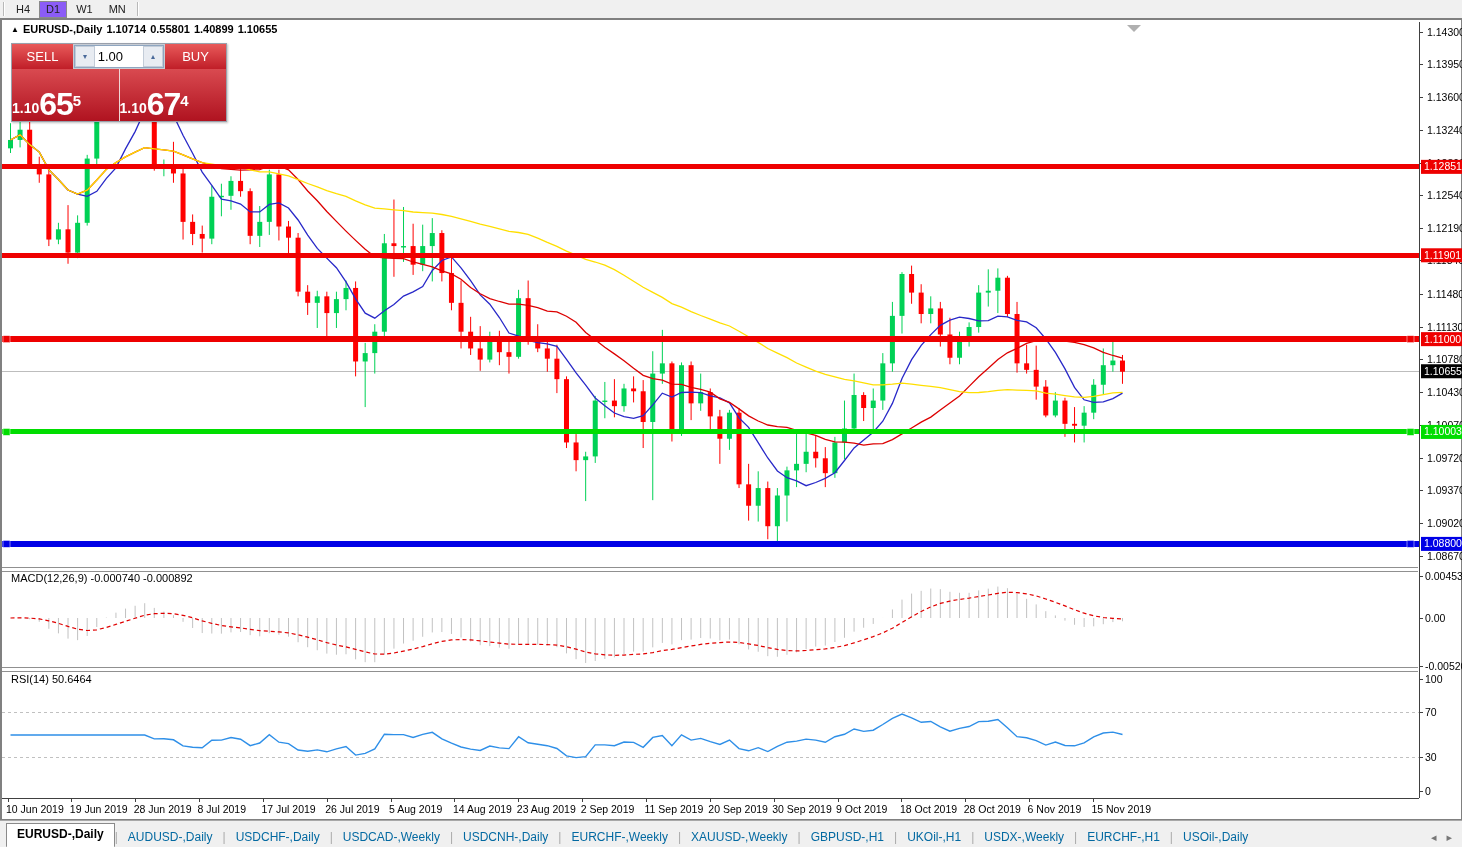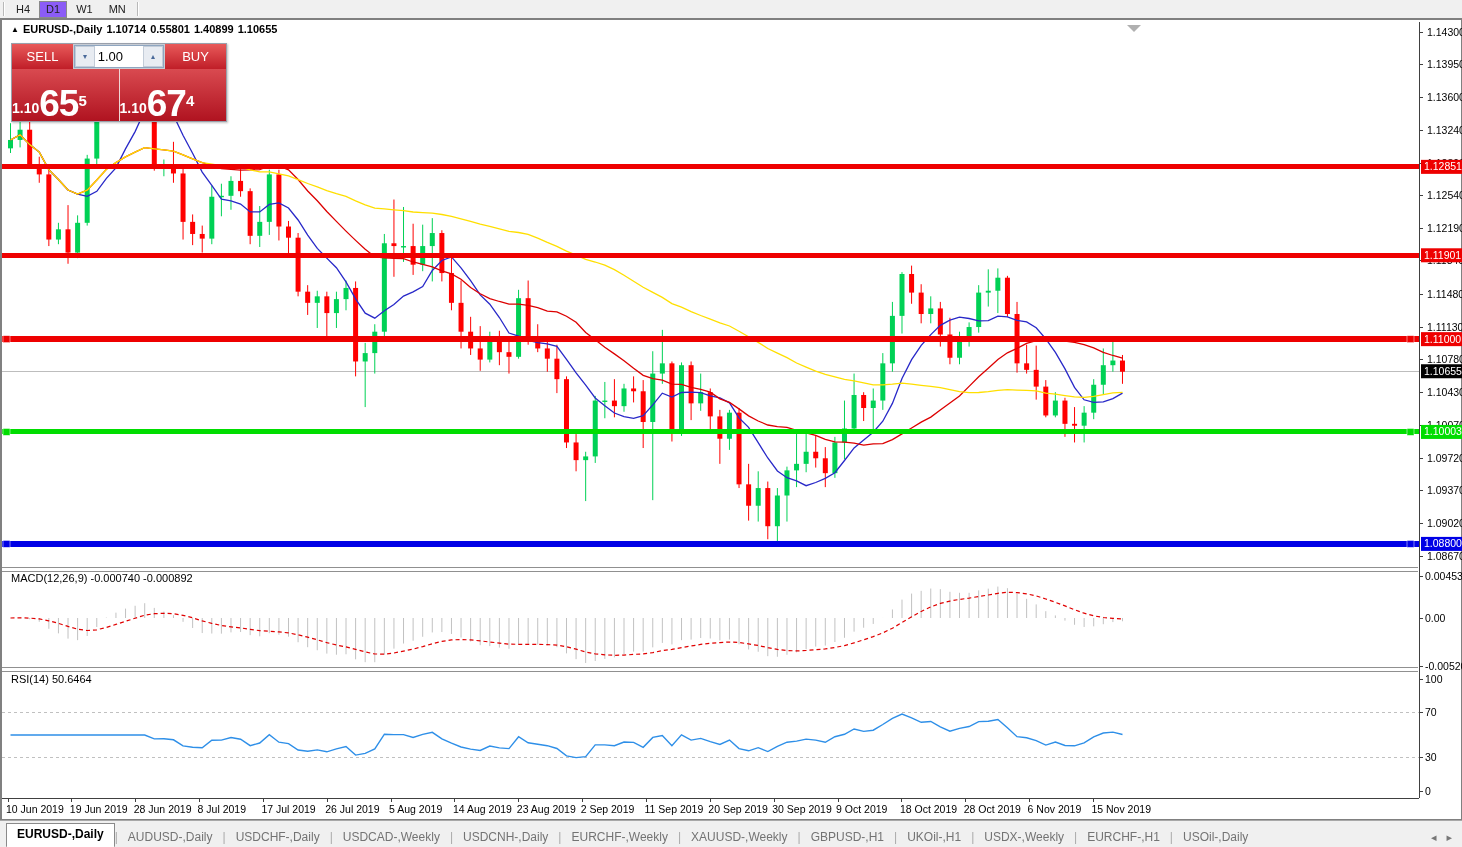--- a/index.html
+++ b/index.html
@@ -29,26 +29,26 @@
           display:flex;align-items:center;justify-content:center;cursor:pointer;}
   #tp-vol{flex:1;display:flex;background:#fff;border:1px solid #8fa6c0;margin:1px;}
   #vol-down,#vol-up{width:18px;background:#e8ecf2;display:flex;align-items:center;justify-content:center;
           font-size:8px;color:#4a6a9a;cursor:pointer;border:1px solid #c3ccd8;}
   #vol-value{flex:1;text-align:right;padding-right:20px;font-size:13px;line-height:22px;color:#000;}
   #tp-row2{display:flex;height:52px;}
   .tp-price{flex:1;background:linear-gradient(#d94a50,#b01320);color:#fff;display:flex;
             align-items:flex-end;justify-content:flex-start;cursor:pointer;}
   .tp-price:first-child{border-right:1px solid #f0d5d5;}
   .tp-price .small{font-size:14px;font-weight:bold;line-height:26px;}
-  .tp-price .big{font-size:37px;font-weight:bold;line-height:34px;letter-spacing:-1px;}
+  .tp-price .big{font-size:32px;font-weight:bold;line-height:34px;letter-spacing:-1px;}
   .tp-price .sup{font-size:15px;font-weight:bold;line-height:40px;vertical-align:top;}
   
   #tabbar{position:absolute;left:0;top:820px;width:1462px;height:27px;background:#f0f0f0;
           border-top:1px solid #a8a8a8;display:flex;align-items:flex-end;}
-  .wtab{height:21px;line-height:21px;padding:0 10px;font-size:12px;color:#737373;white-space:nowrap;
+  .wtab{height:21px;line-height:21px;padding:0 10px;font-size:12px;color:#0369a1;white-space:nowrap;
         cursor:pointer;}
   .wtab.active{background:#fff;border:1px solid #8a8a8a;border-bottom:2px solid #fff;color:#000;
         margin-left:6px;font-weight:bold;height:22px;}
   .wtab-sep{color:#aaa;font-size:12px;line-height:21px;}
   #tab-arrows{margin-left:auto;padding-right:10px;color:#777;font-size:11px;display:flex;gap:10px;
         align-items:center;height:21px;}
   #tab-arrows span{cursor:pointer;}
 </style>
 </head>
 <body>

